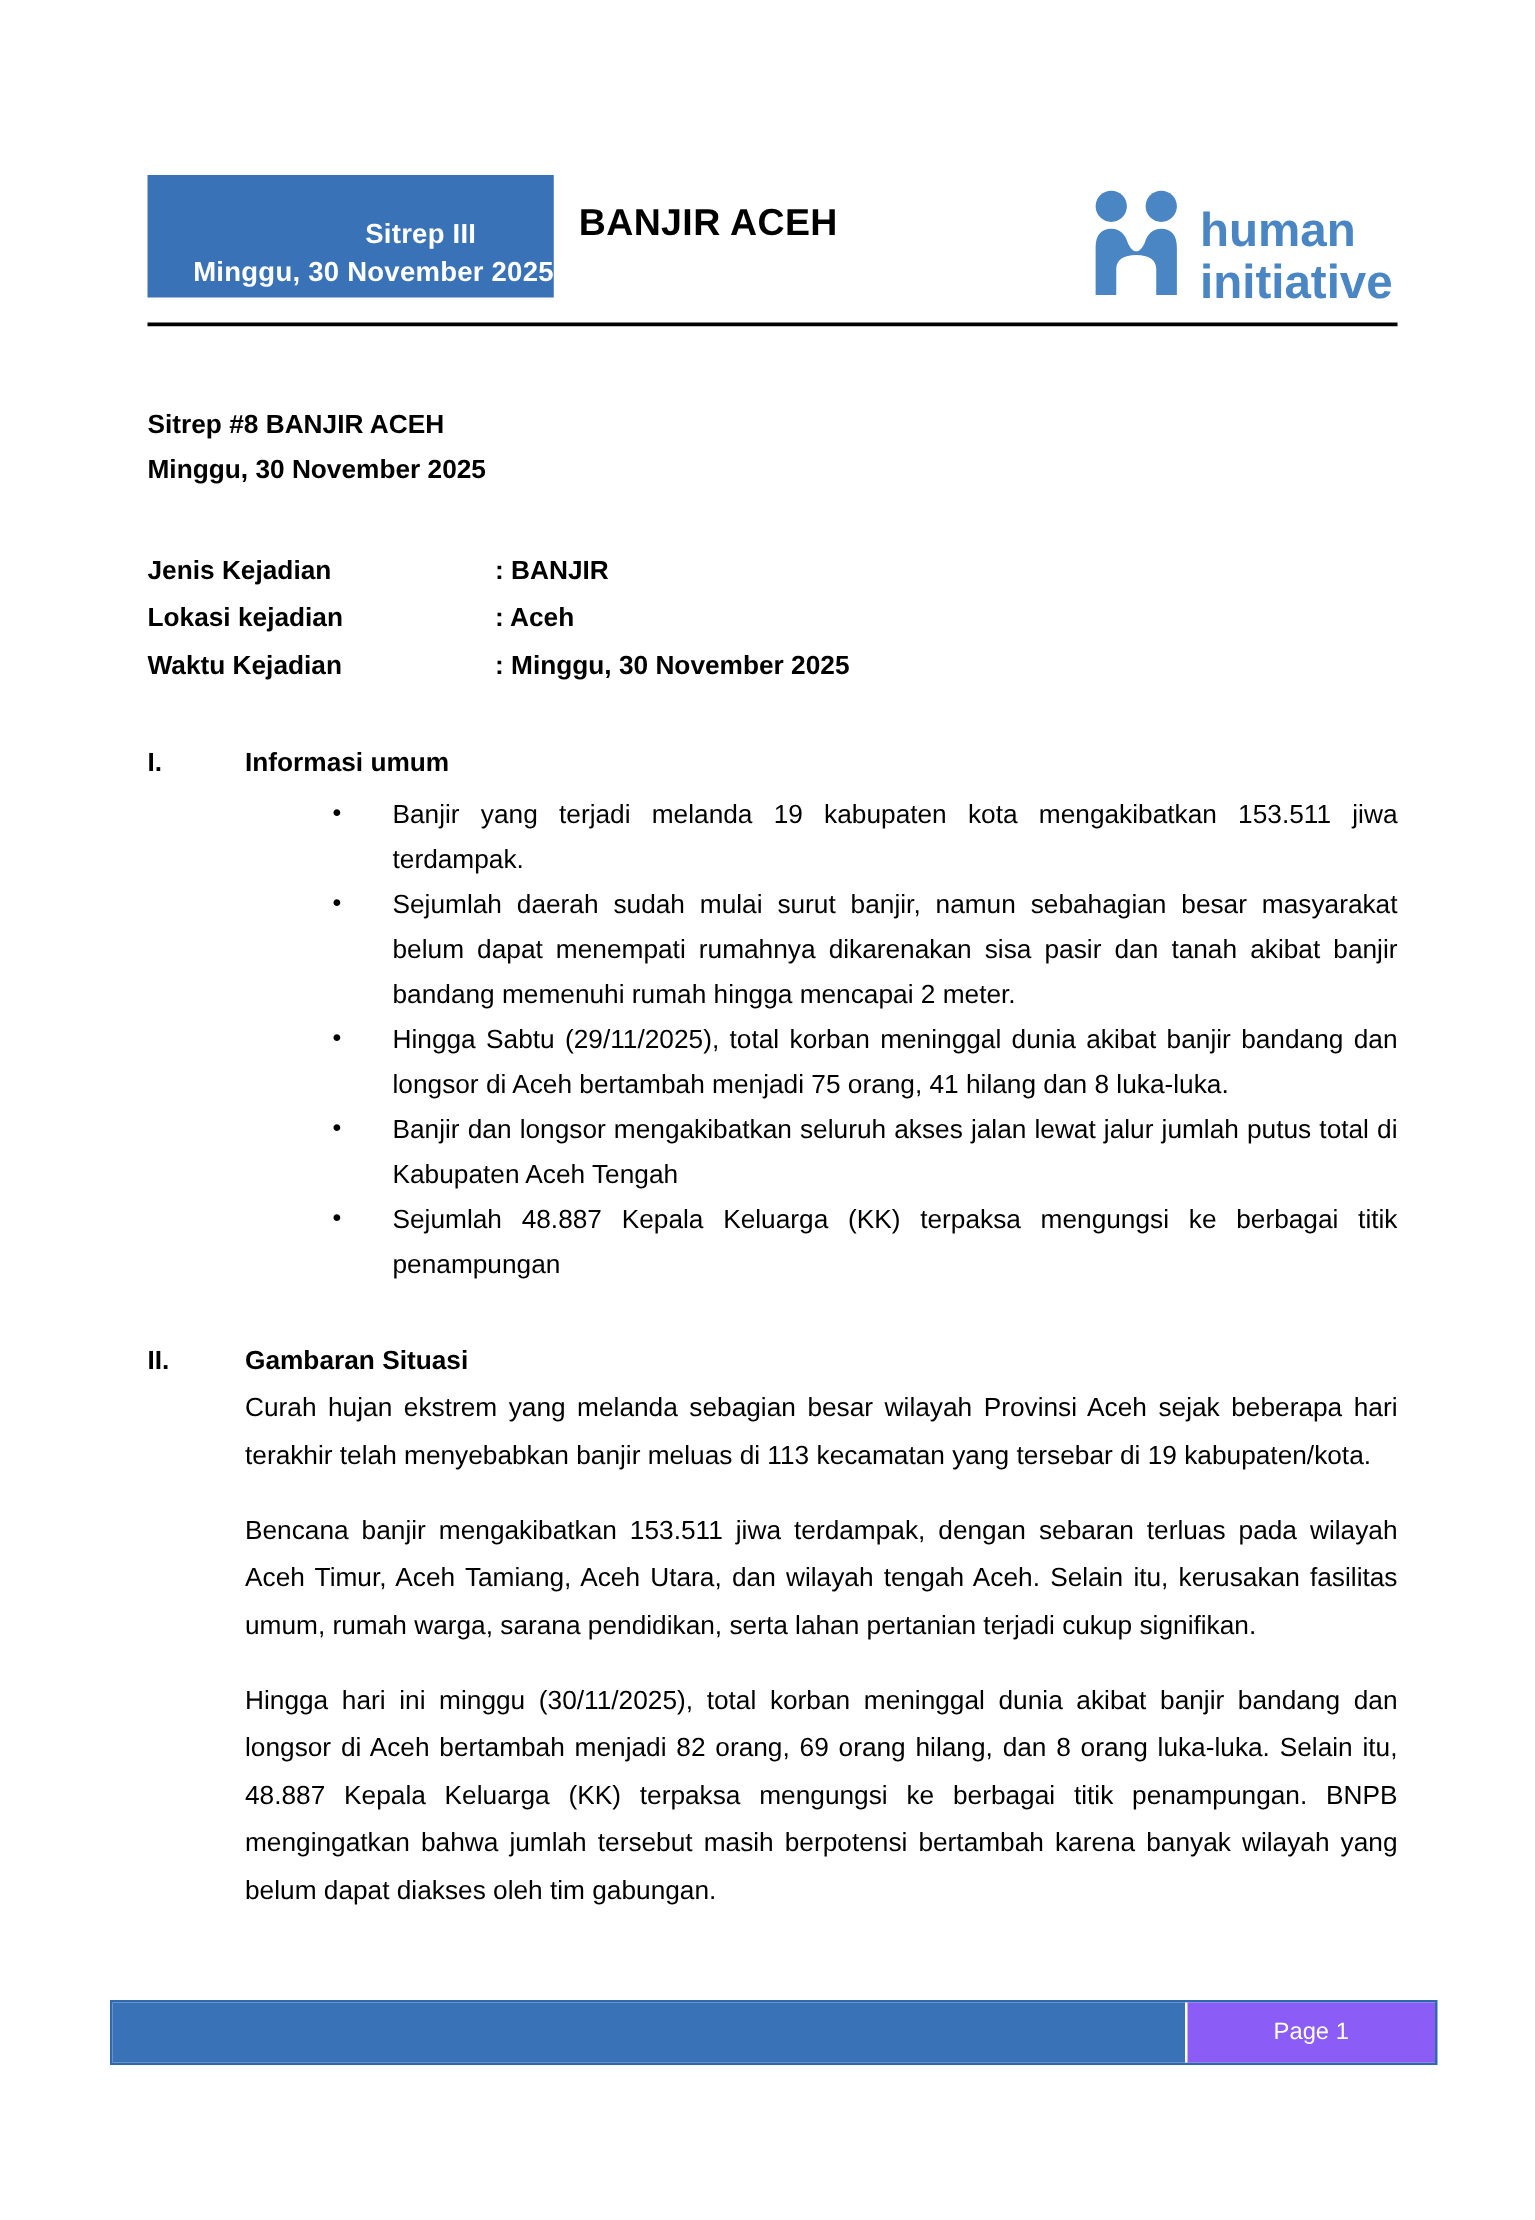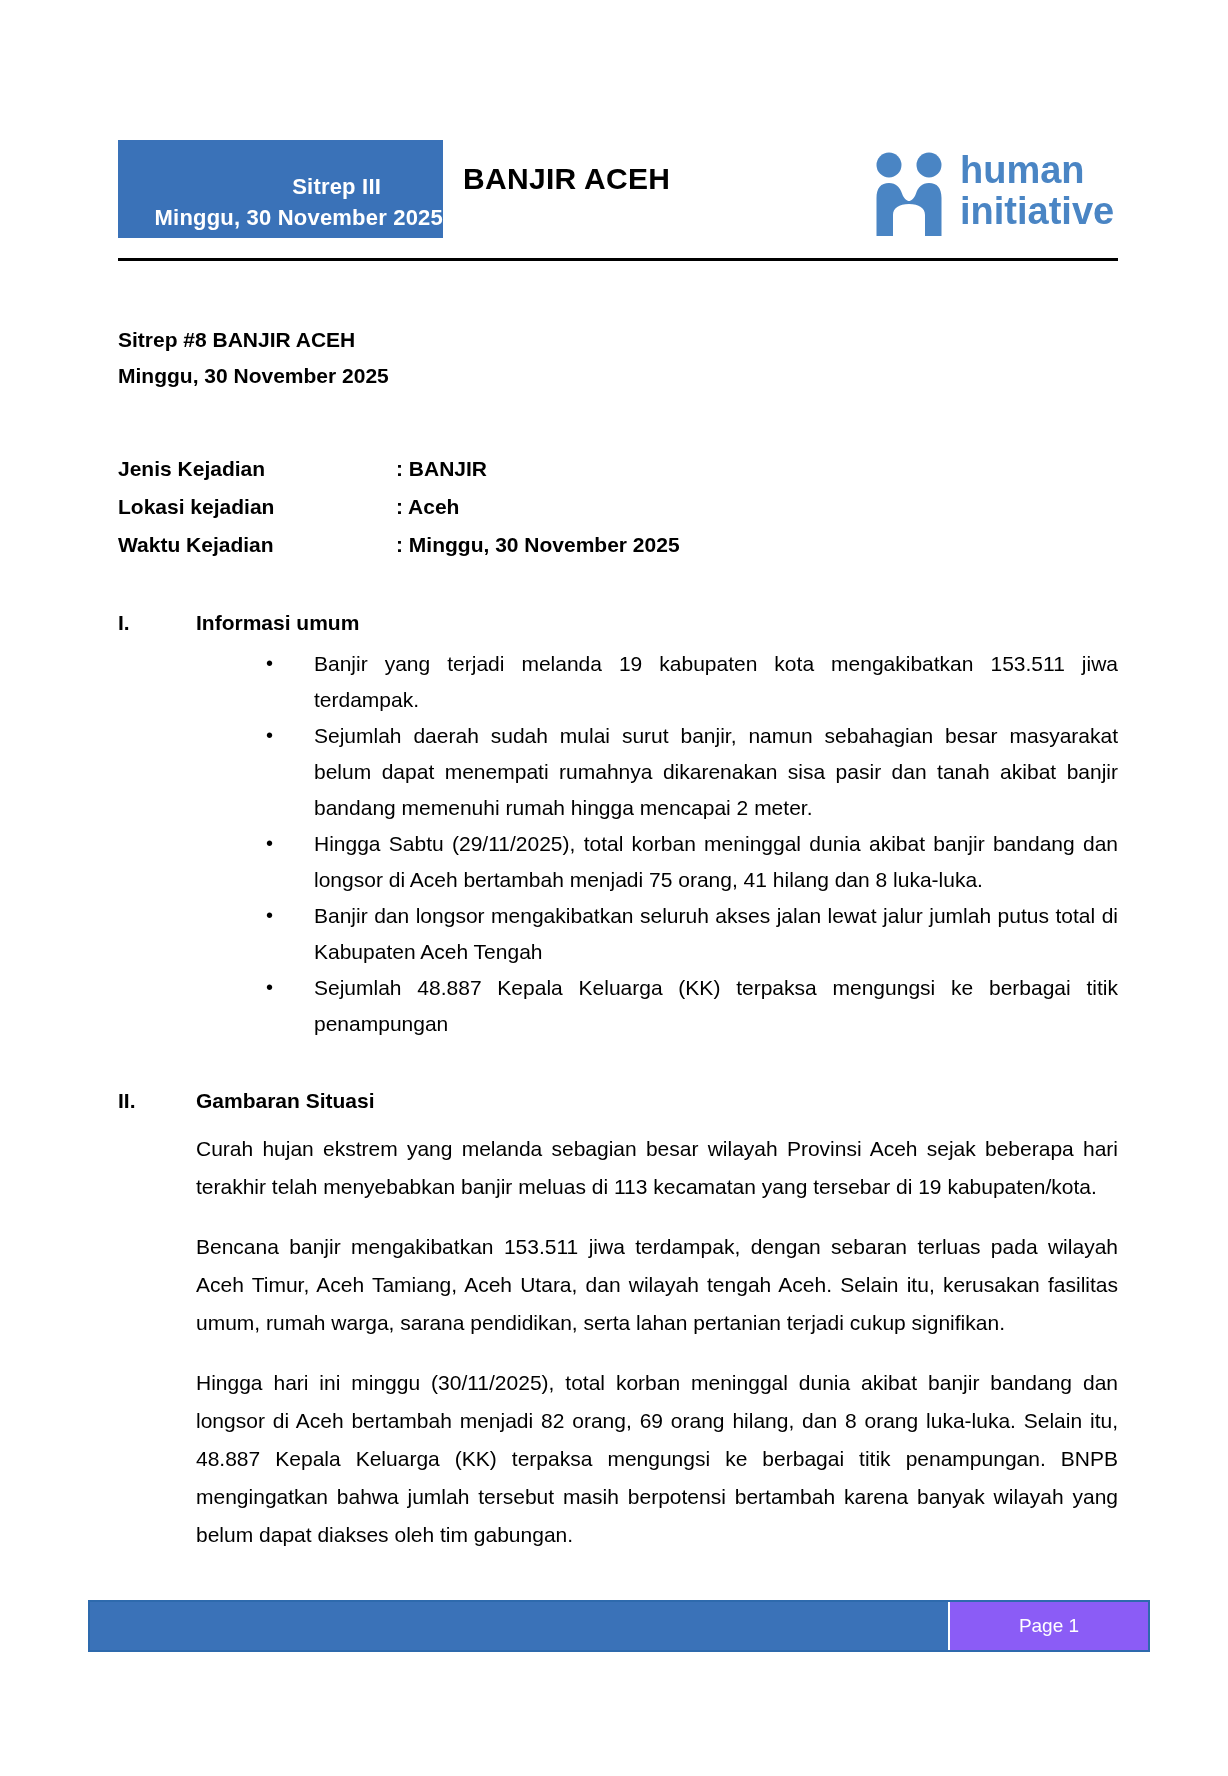--- a/index.html
+++ b/index.html
@@ -83,21 +83,21 @@
     width: 82px;
     height: 84px;
   }
   .logo-text {
     position: absolute;
     left: 92px;
     top: 4px;
     color: #4a85c4;
     line-height: 41px;
   }
-  .logo-text .l1 { font-size: 38px; font-weight: bold; display: block; }
+  .logo-text .l1 { font-size: 38px; font-weight: bold; display: block; margin-top: 15px; }
   .logo-text .l2 { font-size: 38px; font-weight: bold; display: block; }
 
   .header-rule {
     position: absolute;
     left: 118px;
     top: 258px;
     width: 1000px;
     height: 3px;
     background: #000000;
   }
@@ -110,21 +110,21 @@
     width: 1000px;
     font-size: 21px;
     line-height: 36px;
   }
   .doc-heading {
     font-size: 21px;
     font-weight: bold;
     line-height: 36px;
   }
   .meta {
-    margin-top: 56px;
+    margin-top: 44px;
   }
   .meta-row {
     display: flex;
     font-weight: bold;
     font-size: 21px;
     line-height: 38px;
   }
   .meta-label { width: 278px; }
   .meta-value { }
 
@@ -162,21 +162,21 @@
     font-size: 20px;
   }
 
   .para {
     margin-left: 78px;
     text-align: justify;
     font-size: 21px;
     line-height: 38px;
     margin-top: 22px;
   }
-  .para.first { margin-top: 10px; }
+  .para.first { margin-top: 0px; }
 
   
   .footer {
     position: absolute;
     left: 88px;
     top: 1600px;
     width: 1062px;
     height: 52px;
     border: 2px solid #2e6aad;
     box-sizing: border-box;

